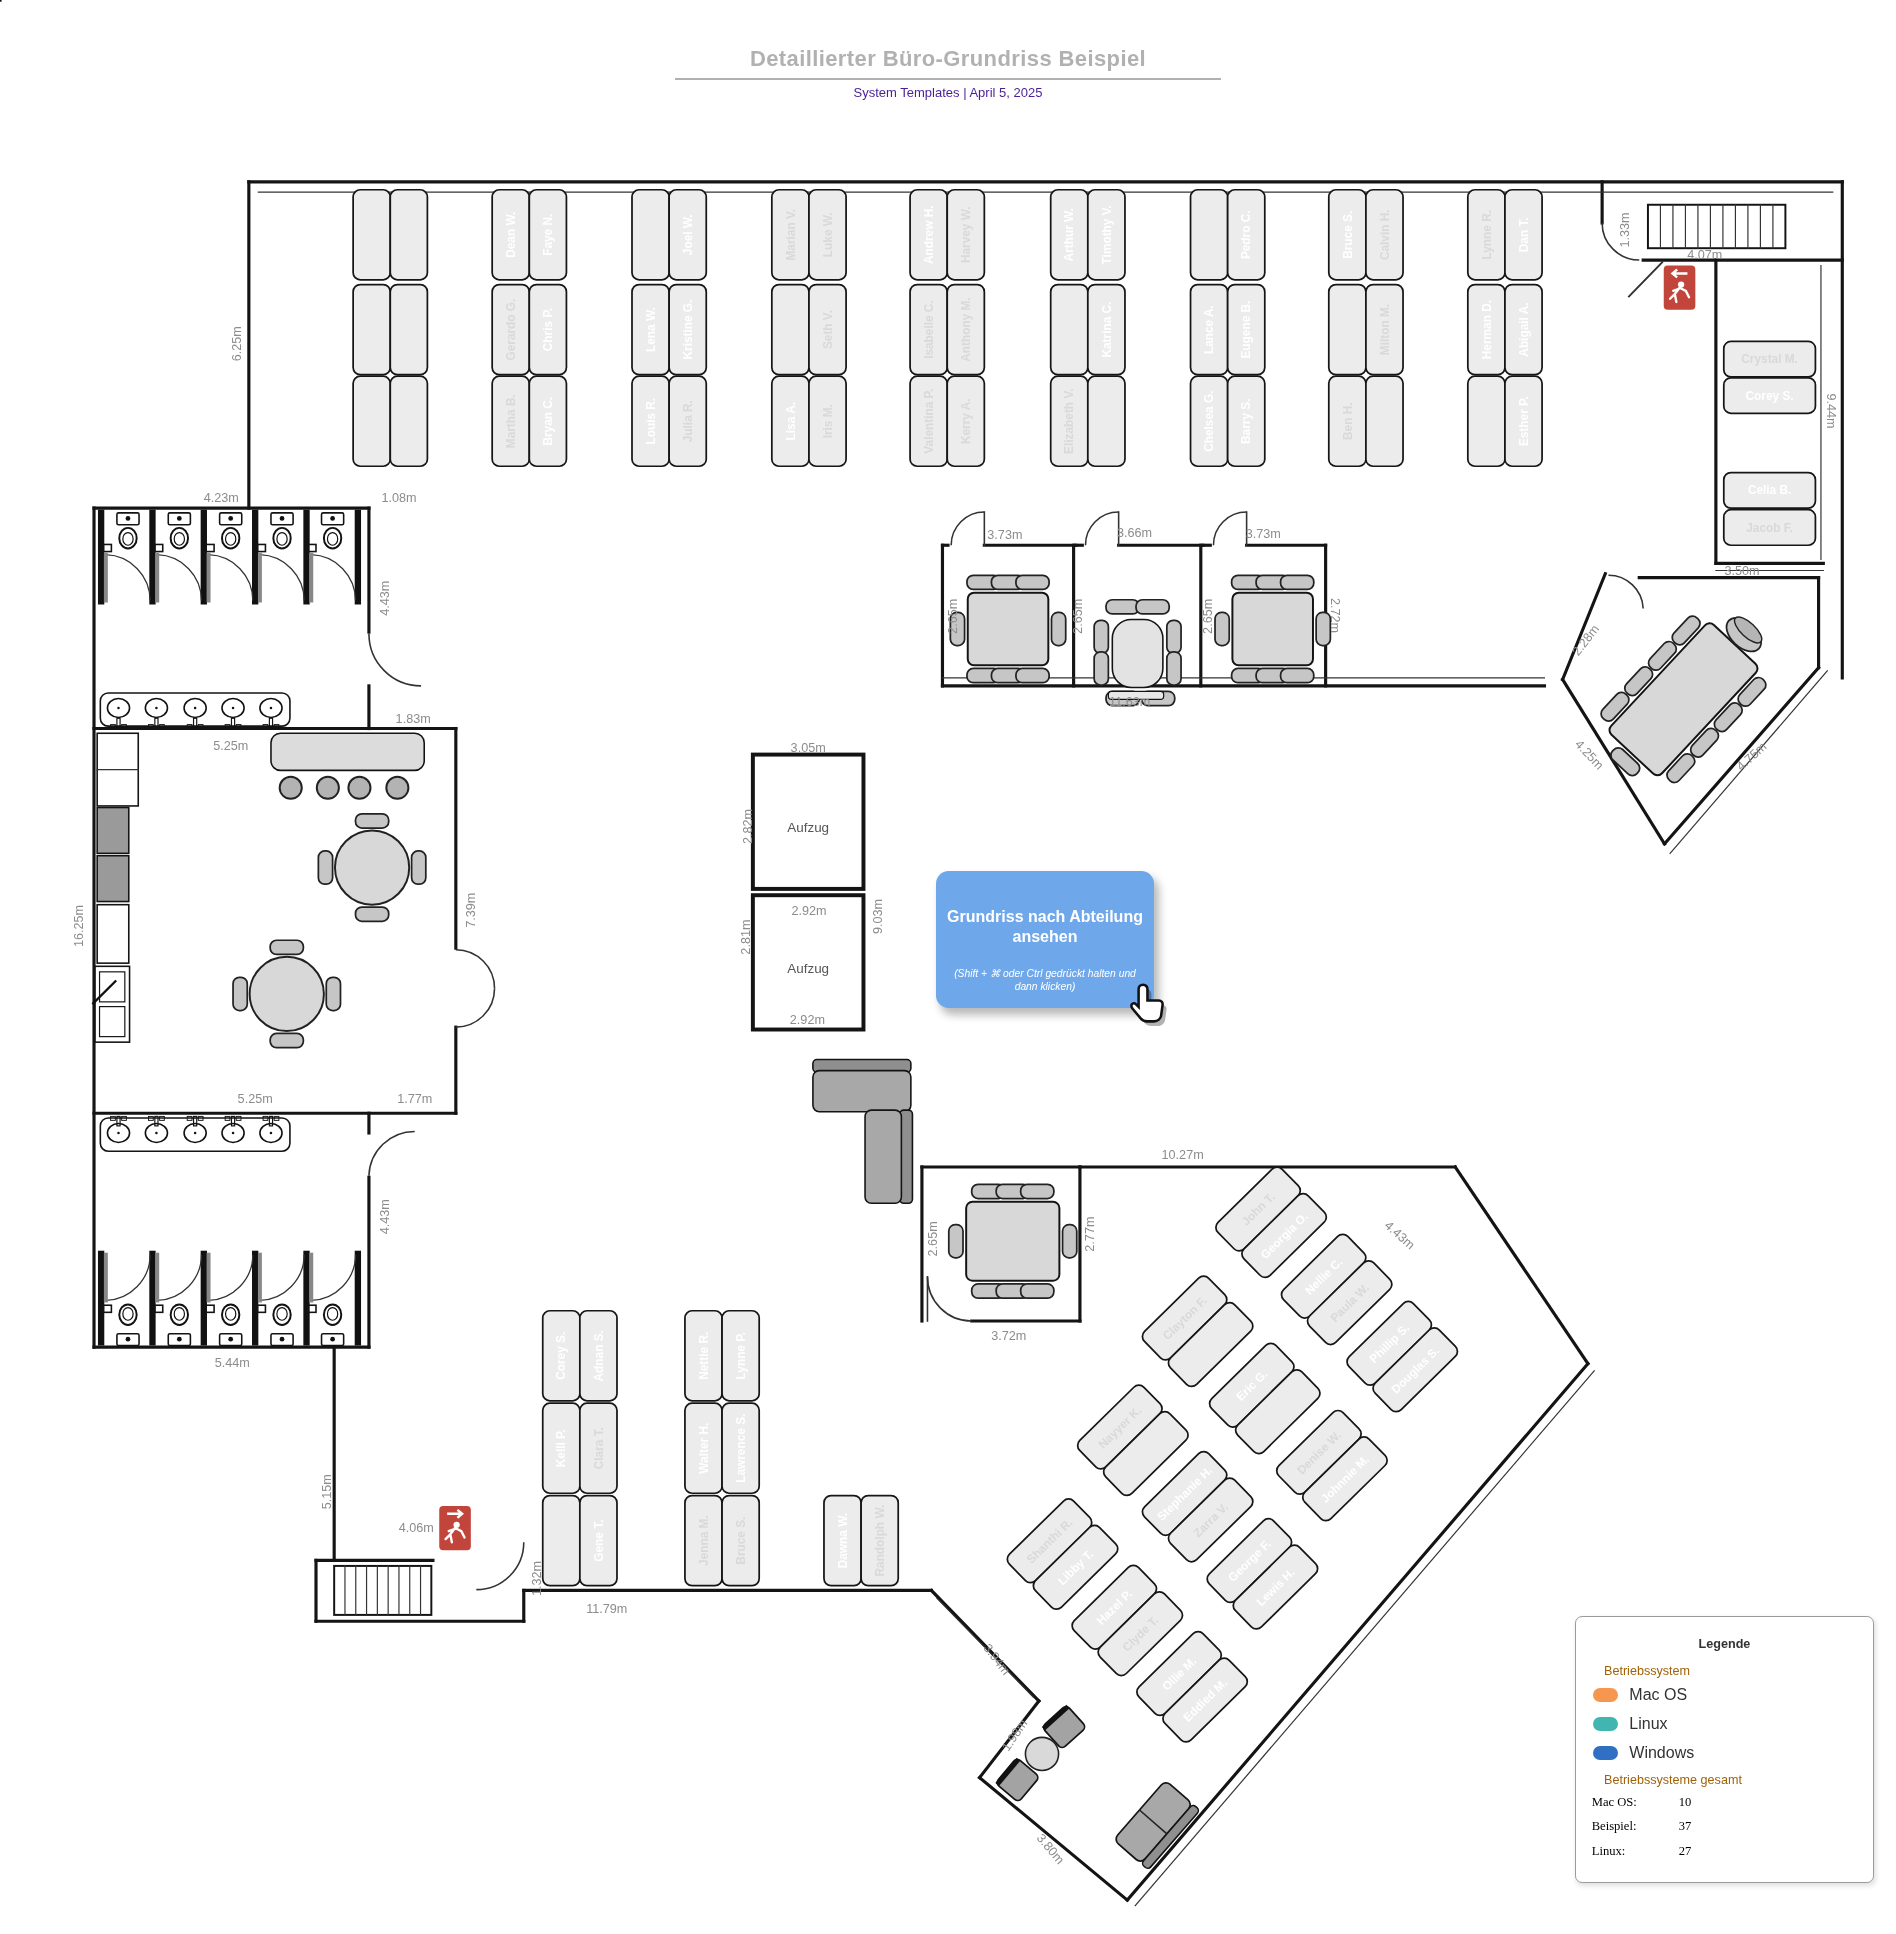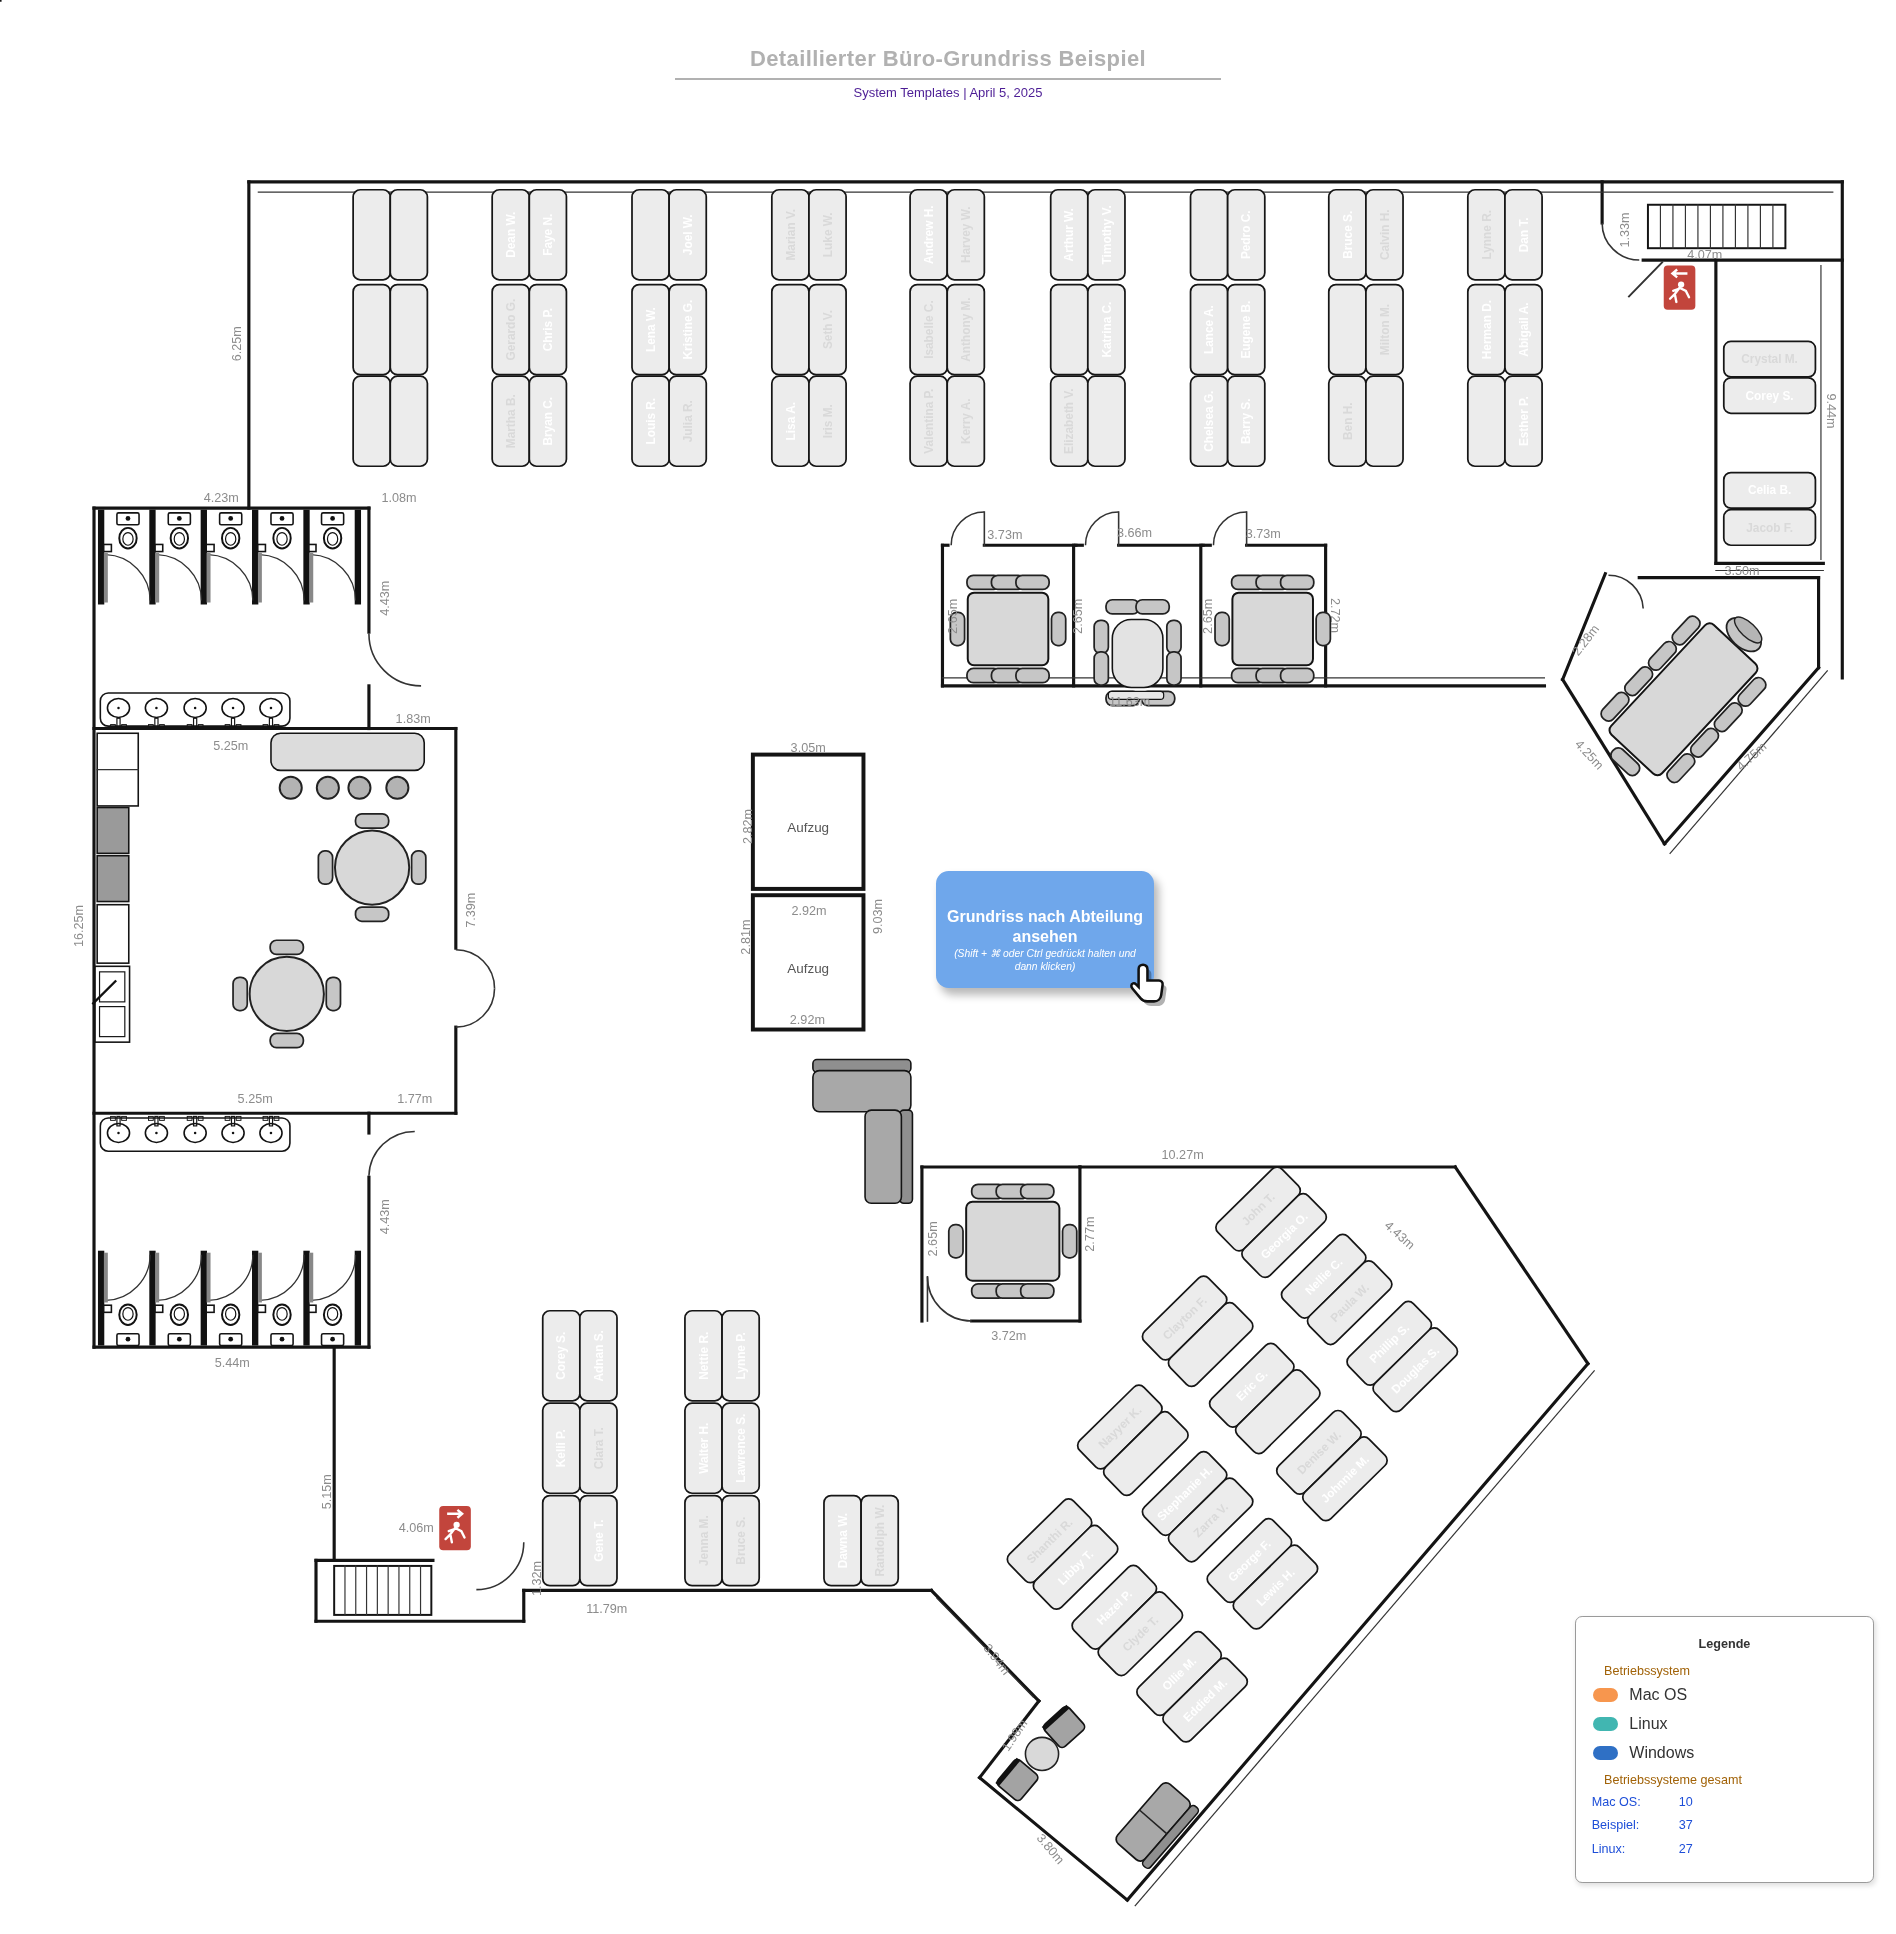--- a/index.html
+++ b/index.html
@@ -7,30 +7,30 @@
         font-family:"Liberation Sans",sans-serif;overflow:hidden;}
   svg text{font-family:"Liberation Sans",sans-serif;}
   .hdr{position:absolute;top:46px;left:0;width:100%;text-align:center;z-index:5;}
   .hdr-title{display:inline-block;color:#b1b1b1;font-size:22px;font-weight:bold;
              border-bottom:2.4px solid #b1b1b1;padding:0 75px 5.5px 75px;letter-spacing:0.4px;}
   .hdr-sub{margin-top:5.5px;color:#4c1d95;font-size:13px;}
   .tooltip{position:absolute;left:936px;top:871px;width:199px;z-index:6;
            background:#6FA7EB;border-radius:12.6px;color:#fff;text-align:center;
            padding:12px 9.5px 14.2px 9.5px;box-shadow:4.7px 6.3px 8px rgba(0,0,0,.28);}
   .tt-title{font-size:16px;font-weight:bold;line-height:1.25;margin-top:24px;}
-  .tt-hint{font-size:10.3px;font-style:italic;margin-top:0;line-height:1.3;}
+  .tt-hint{font-size:10.3px;font-style:italic;margin-top:20px;line-height:1.3;}
   .cursor-ico{position:absolute;right:-24px;bottom:-32px;}
   .legend{position:absolute;left:1575px;top:1616px;width:299px;height:267px;z-index:5;
           background:#fff;border:1.6px solid #9a9a9a;border-radius:7.1px;
           box-shadow:1.6px 2.4px 5.5px rgba(0,0,0,.12);box-sizing:border-box;padding:20px 11px;}
   .lg-title{text-align:center;font-weight:bold;font-size:12.6px;color:#333;margin-bottom:12.6px;}
   .lg-head{font-weight:normal;font-size:12.6px;color:#a16207;margin:11px 0 8px 17px;}
   .lg-item{display:flex;align-items:center;margin:0 0 11px 6.3px;font-size:16px;color:#333;}
   .lg-swatch{display:inline-block;width:25px;height:14.2px;border-radius:7.1px;margin-right:11px;}
-  .lg-tot{display:flex;margin:0 0 9.5px 4.7px;font-size:12.6px;color:#1d4ed8;}
+  .lg-tot{display:flex;margin:0 0 9.5px 4.7px;font-size:12.6px;color:#000000;font-family:Liberation Serif, serif;}
   .lg-tot .lab{width:87px;}
 </style>
 </head>
 <body>
 
 <div class="page">
 
   <div class="hdr">
     <div class="hdr-title">Detaillierter Büro-Grundriss Beispiel</div>
     <div class="hdr-sub">System Templates  |  April 5, 2025</div>

